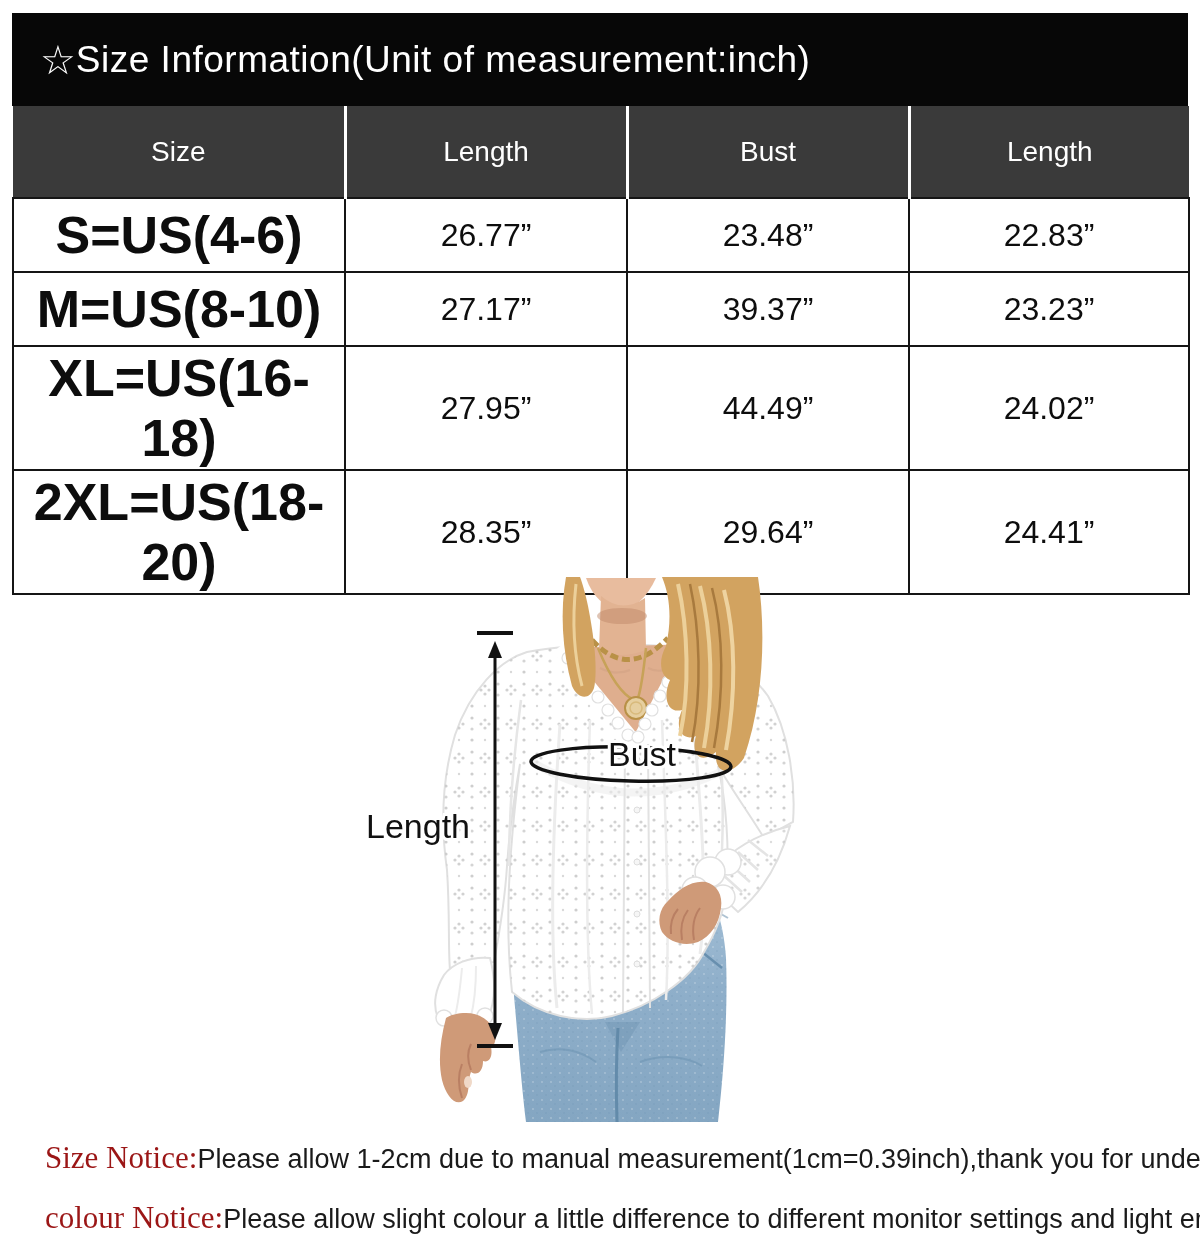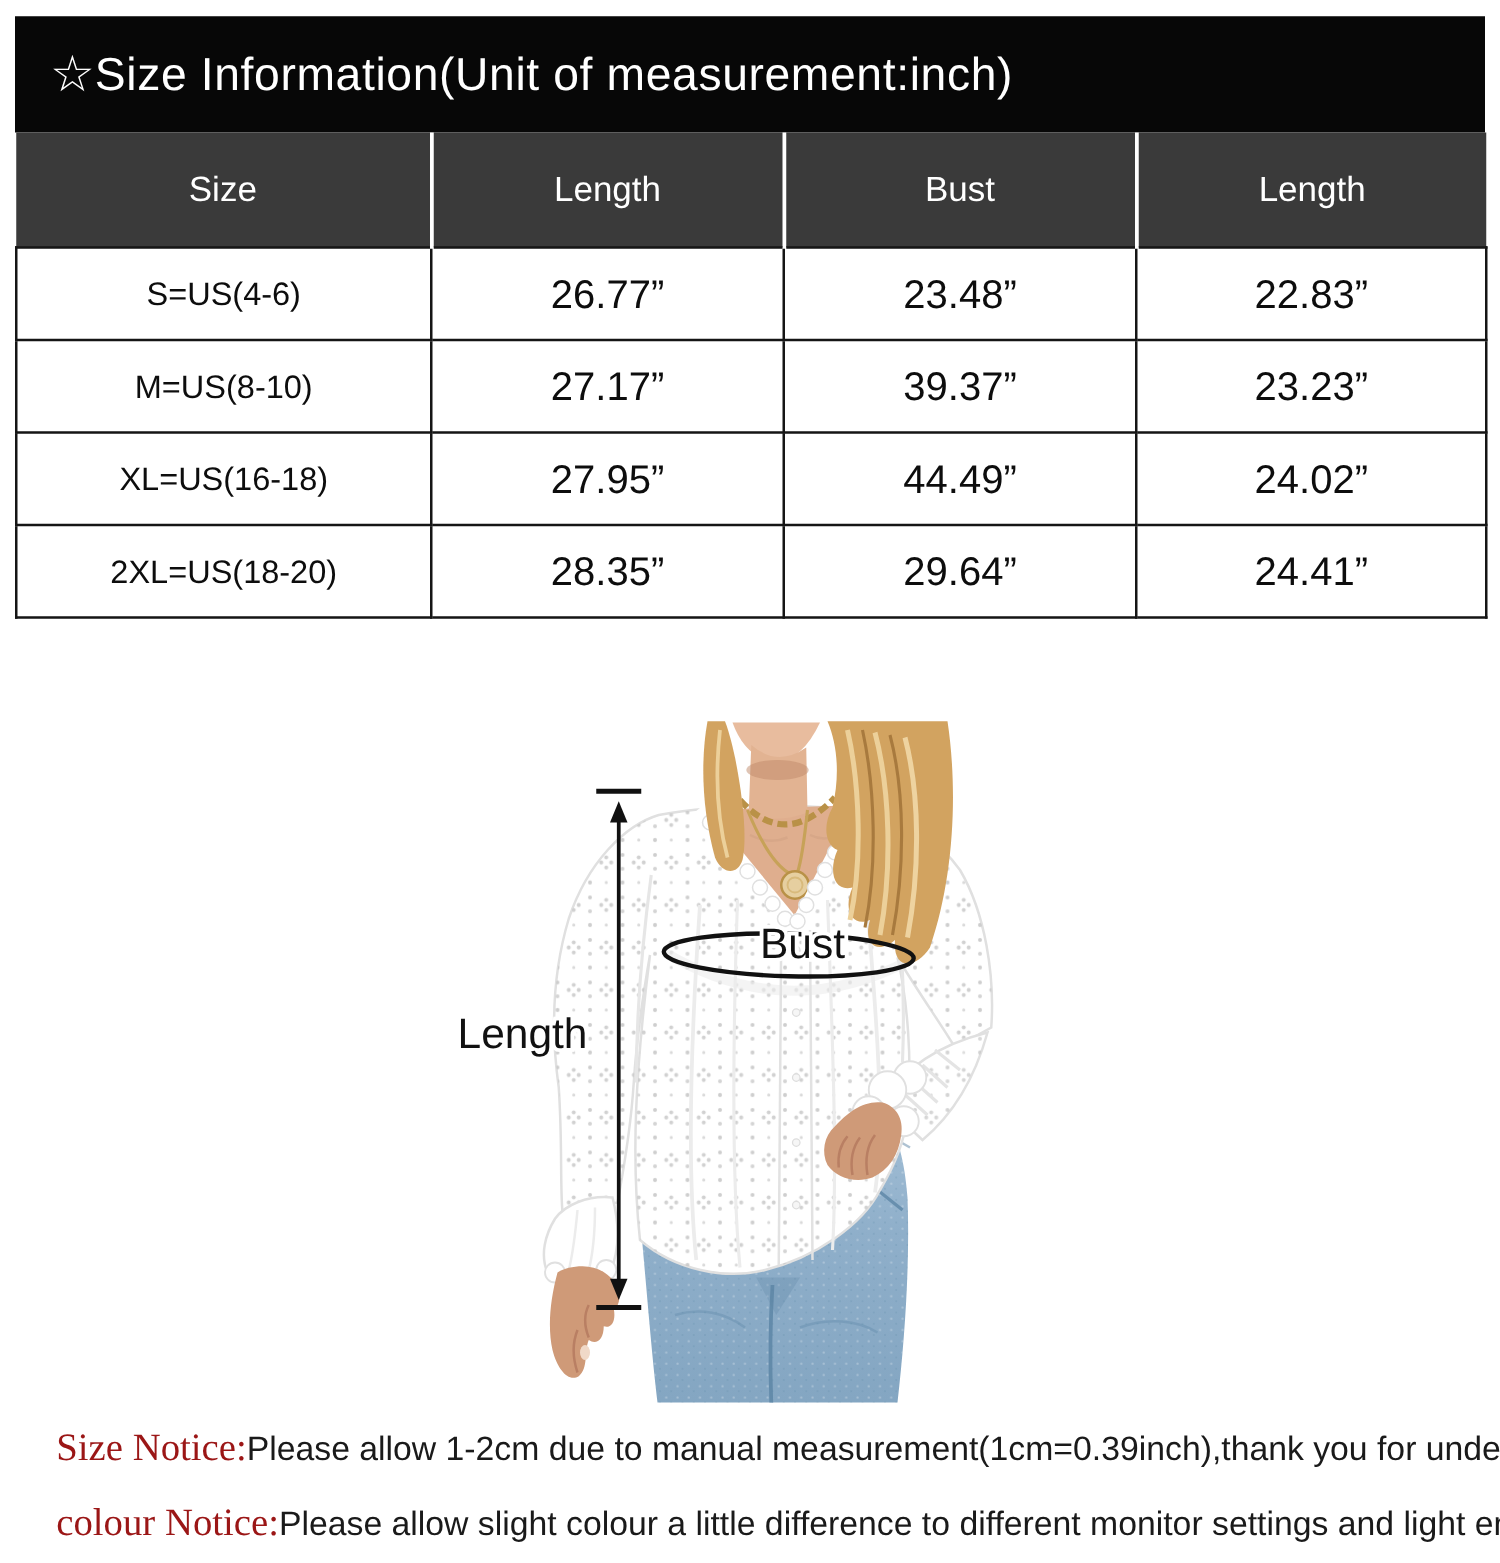--- a/index.html
+++ b/index.html
@@ -11,21 +11,21 @@
   .titlebar .star{font-size:40px;margin-left:28px;line-height:1;}
   .titlebar .title{font-size:37px;letter-spacing:.5px;}
   
   table.size-table{position:absolute;left:12px;top:106px;width:1176px;border-collapse:collapse;
                    table-layout:fixed;}
   table.size-table th{background:#3a3a3a;color:#fff;font-weight:400;font-size:28px;height:89px;
                       text-align:center;vertical-align:middle;}
   table.size-table th + th{border-left:3px solid #fff;}
   table.size-table td{border:2px solid #151515;height:70px;text-align:center;vertical-align:middle;
                       font-size:32px;color:#0d0d0d;background:#fff;}
-  table.size-table td.c0{font-size:26px;}
+  table.size-table td.c0{font-size:52px;font-weight:bold;}
   
   .notice{position:absolute;left:45px;white-space:nowrap;}
   .notice-1{top:1140px;}
   .notice-2{top:1200px;}
   .notice .lbl{color:#9b1616;font-size:31px;font-family:Liberation Serif, serif;}
   .notice .txt{color:#1a1a1a;font-size:27px;}
   
   svg.photo{position:absolute;left:320px;top:573px;width:560px;height:557px;}
   .ann-text{font-family:"Liberation Sans",sans-serif;font-size:34px;fill:#111;
             paint-order:stroke;stroke:#fff;stroke-width:6px;}

